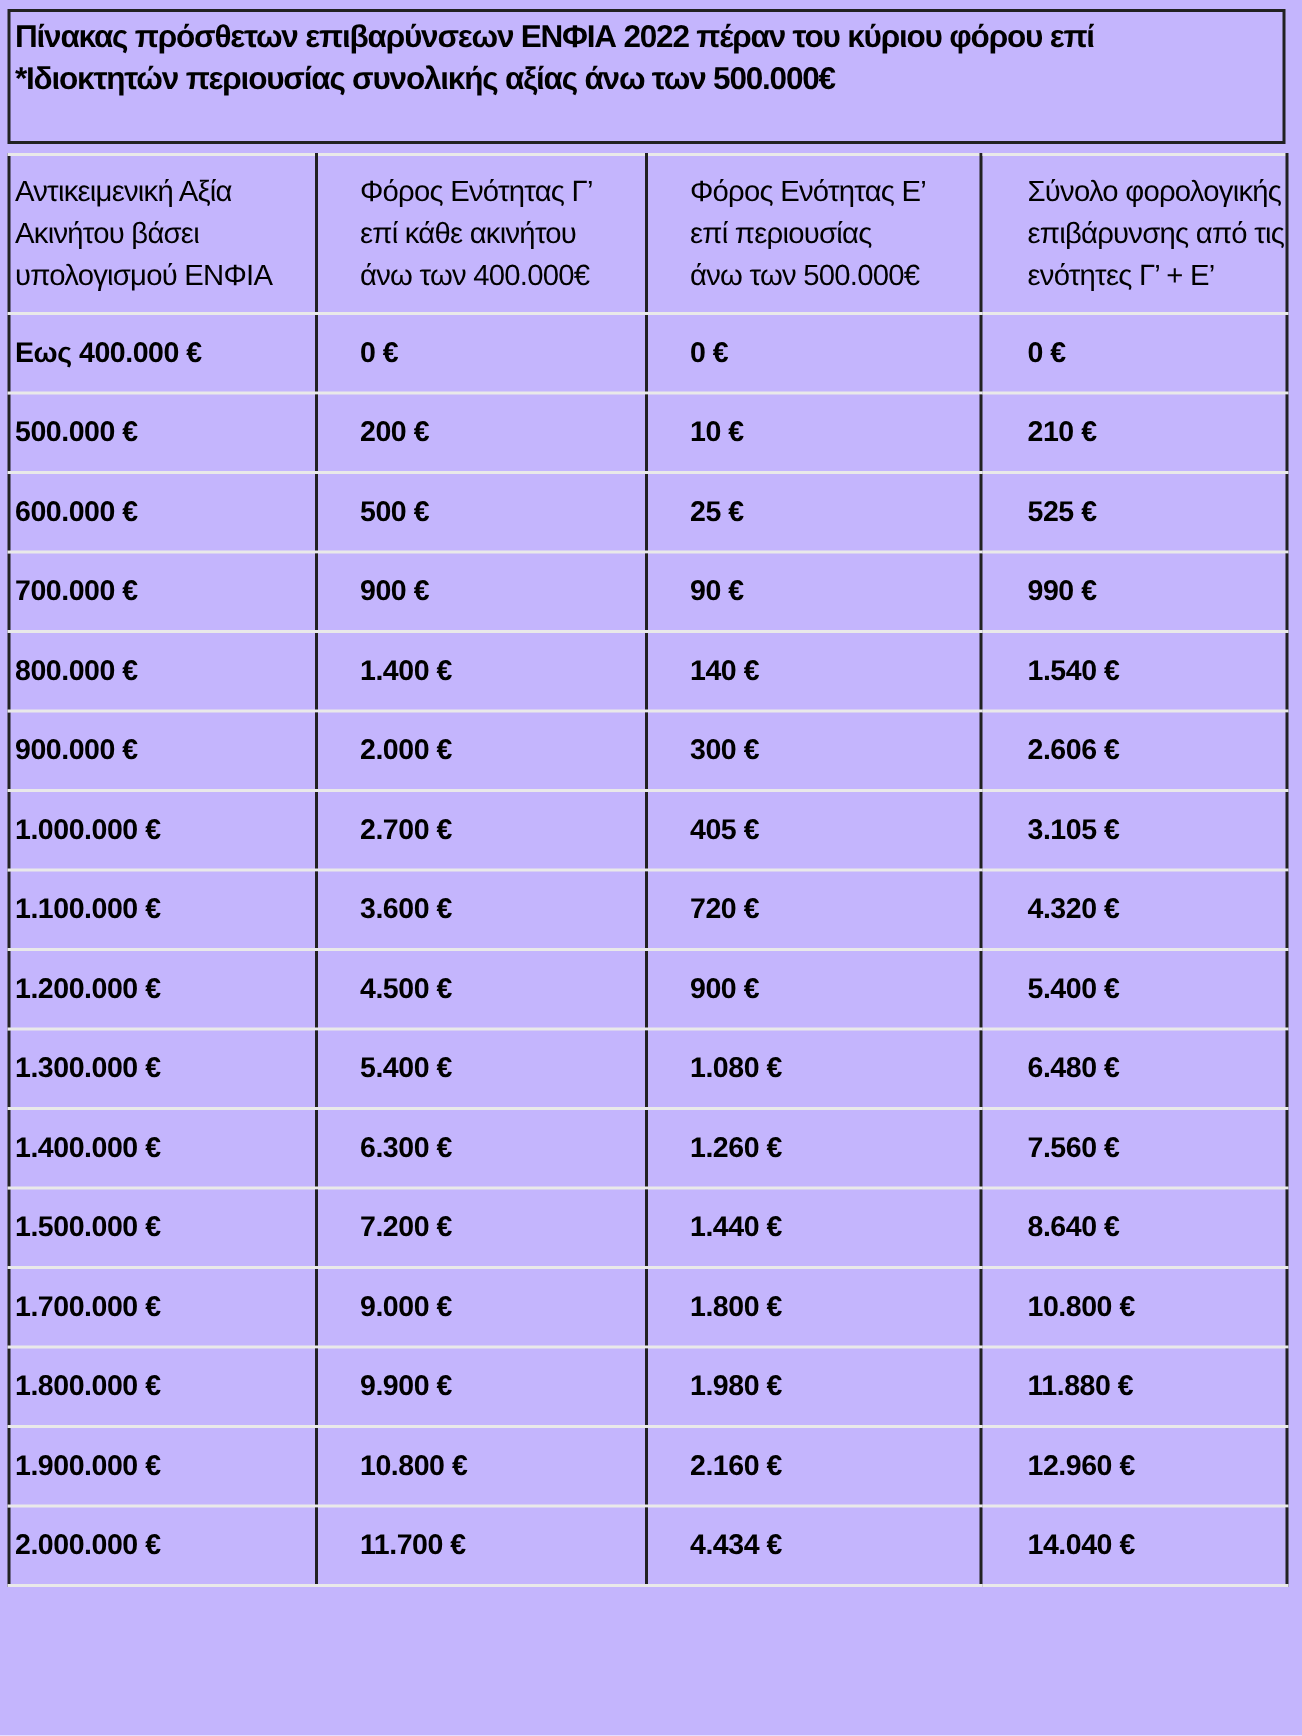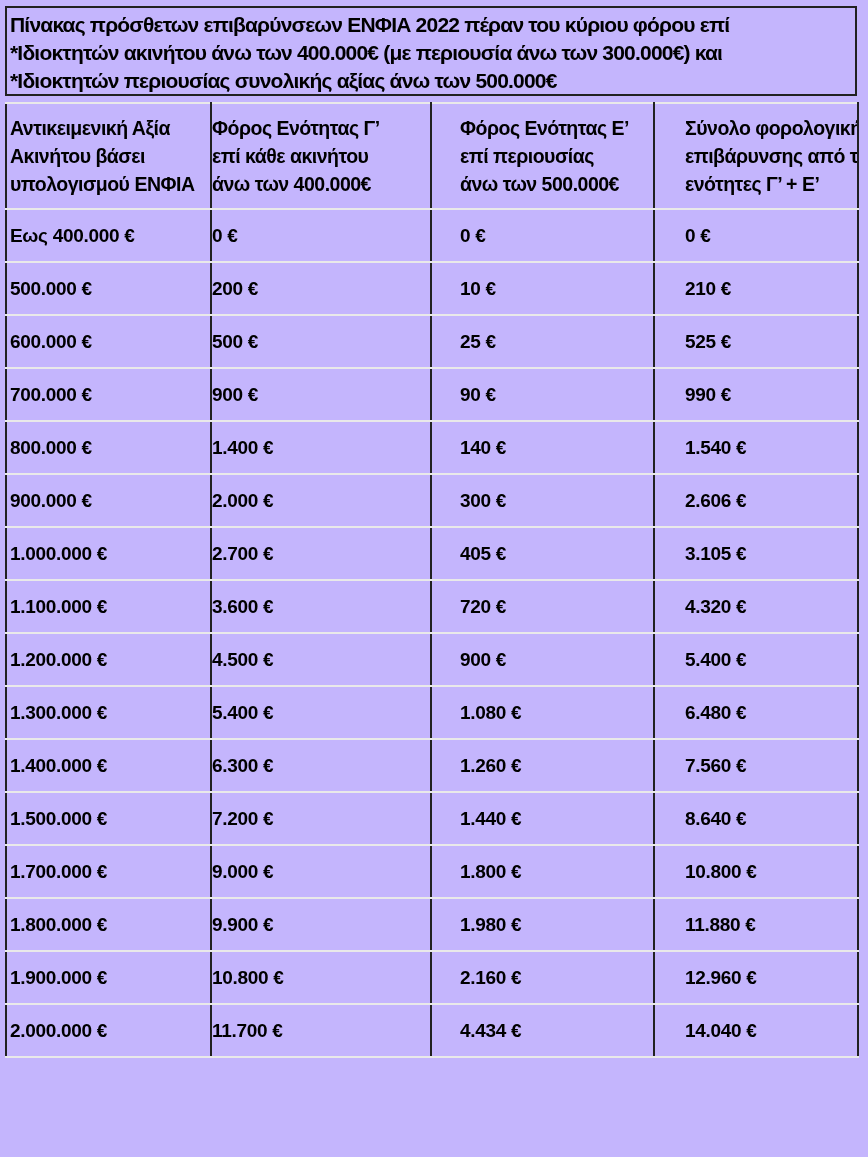--- a/index.html
+++ b/index.html
@@ -41,26 +41,26 @@
   .tax-table th, .tax-table td {
     border-left: 2px solid #212121;
     border-right: 2px solid #212121;
     border-top: 2px solid #e9e9e9;
     border-bottom: 2px solid #e9e9e9;
     vertical-align: middle;
     text-align: left;
     overflow: hidden;
   }
   .tax-table th:nth-child(1), .tax-table td:nth-child(1) { width: 205px; padding-left: 3px; }
-  .tax-table th:nth-child(2), .tax-table td:nth-child(2) { width: 220px; }
+  .tax-table th:nth-child(2), .tax-table td:nth-child(2) { width: 220px; padding-left: 28px; }
   .tax-table th:nth-child(3), .tax-table td:nth-child(3) { width: 223px; padding-left: 28px; }
   .tax-table th:nth-child(4), .tax-table td:nth-child(4) { width: 204px; padding-left: 30px; }
   .tax-table thead th {
     height: 106px;
-    font-weight: bold;
+    font-weight: normal;
     font-size: 19.5px;
     line-height: 28px;
     letter-spacing: -0.5px;
     white-space: nowrap;
   }
   .tax-table tbody td {
     height: 53px;
     font-size: 19px;
     letter-spacing: -0.3px;
     white-space: nowrap;
@@ -68,21 +68,20 @@
   .tax-table tbody td.value-cell { font-weight: bold; }
   .tax-table tbody td.label-cell { font-weight: bold; }
 </style>
 </head>
 <body>
 
 <div class="sheet">
 
   <div class="title-box">
     <div>Πίνακας πρόσθετων επιβαρύνσεων ΕΝΦΙΑ 2022 πέραν του κύριου φόρου επί</div>
-    <div>*Ιδιοκτητών ακινήτου άνω των 400.000€ (με περιουσία άνω των 300.000€) και</div>
     <div>*Ιδιοκτητών περιουσίας συνολικής αξίας άνω των 500.000€</div>
   </div>
 
   <table class="tax-table">
     <thead>
       <tr id="header-row">
           <th>
             <div>Αντικειμενική Αξία</div>
             <div>Ακινήτου βάσει</div>
             <div>υπολογισμού ΕΝΦΙΑ</div>

